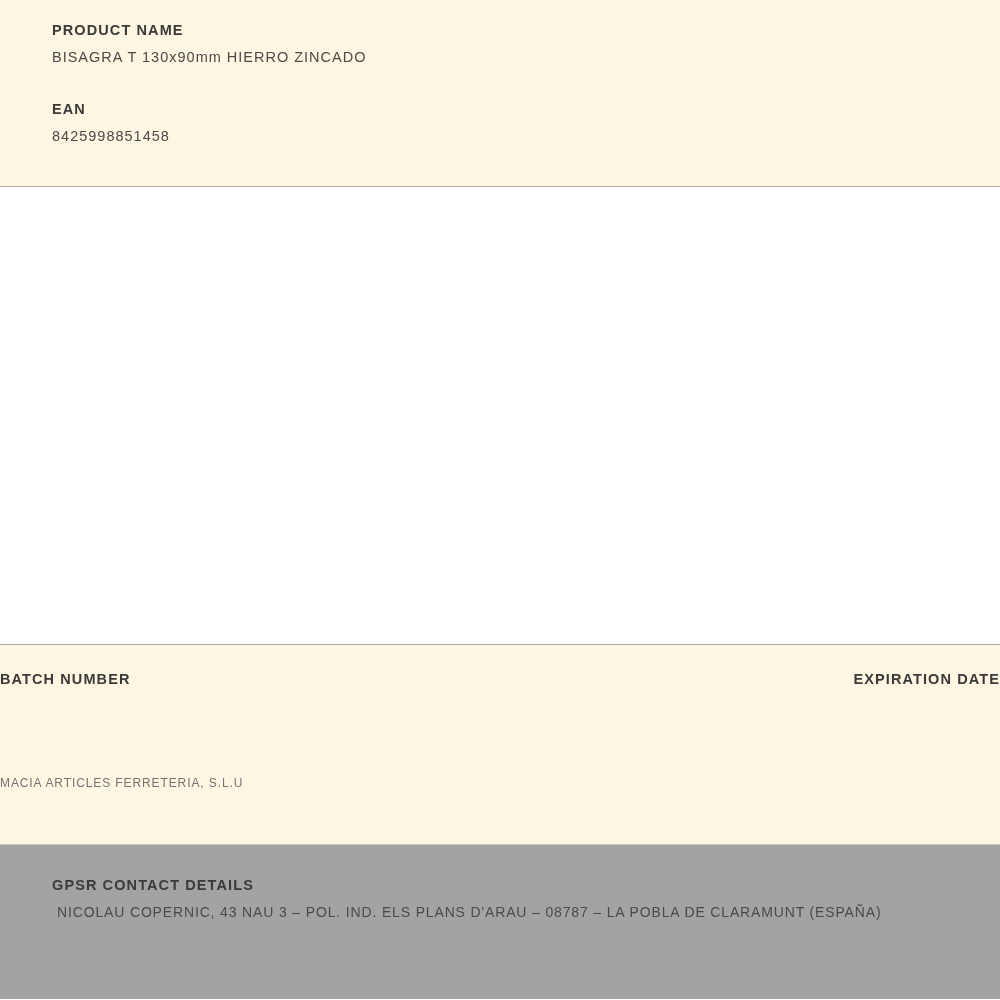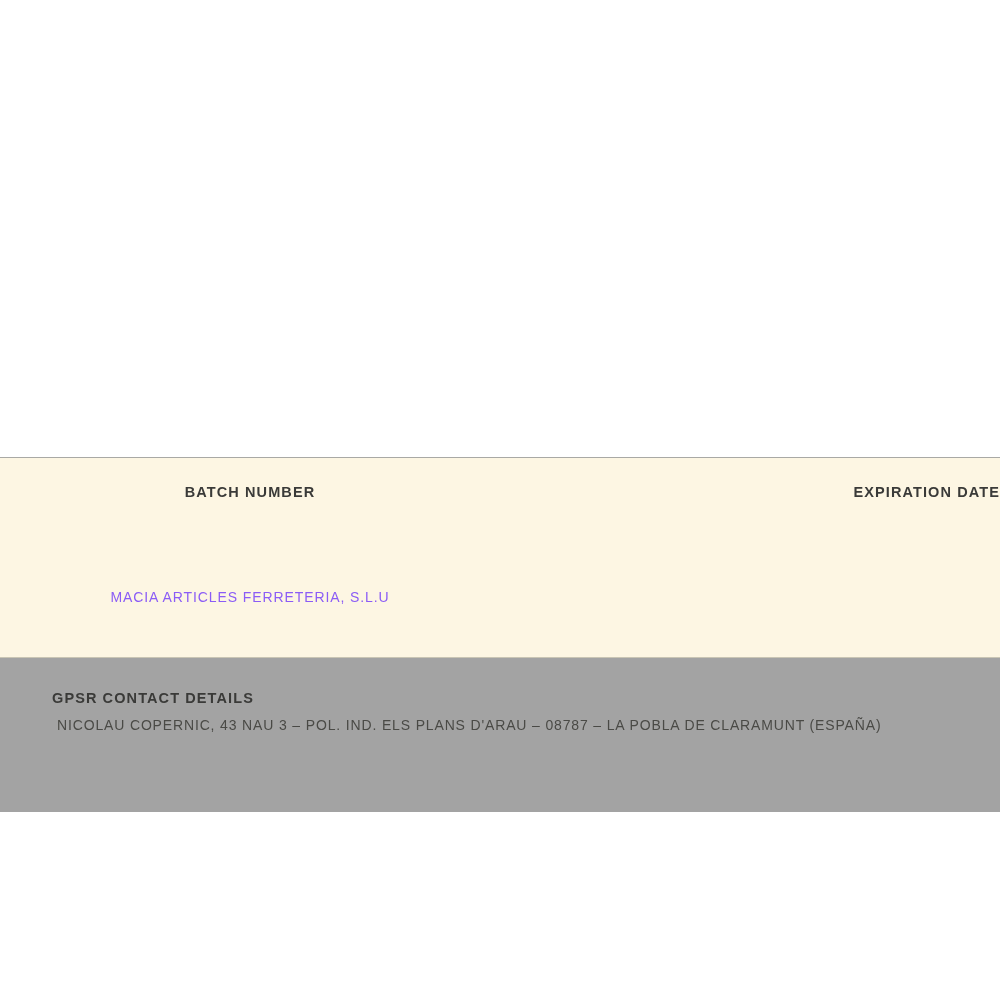--- a/index.html
+++ b/index.html
@@ -59,37 +59,37 @@
     border-bottom: 1px solid #c9c5b4;
     position: relative;
   }
   .cols {
     display: flex;
     width: 100%;
   }
   .col {
     width: 50%;
   }
-  .col-left { text-align: center; }
+  .col-left { }
   .col-right { padding-left: 52px; }
 
   .row-1 { padding-top: 26px; }
   .row-2 { padding-top: 63px; }
 
   .sub-label {
     font-size: 14.5px;
     font-weight: bold;
     letter-spacing: 1.1px;
     color: #3a3a38;
     margin-bottom: 12px;
   }
   .sub-value {
-    font-size: 14px;
+    font-size: 12px;
     letter-spacing: 0.9px;
-    color: #8b5cf6;
+    color: #737373;
     min-height: 14px;
   }
   .col-right .sub-label,
   .col-right .sub-value { text-align: right; }
 
   
   .footer {
     background: #a3a3a3;
     height: 154px;
     padding: 32px 0 0 52px;
@@ -106,20 +106,30 @@
     letter-spacing: 0.85px;
     color: #4a4a46;
     padding-left: 5px;
   }
 </style>
 </head>
 <body>
 
 <div class="page">
 
+  <div class="top-block">
+    <div class="field">
+      <div class="field-label">PRODUCT NAME</div>
+      <div class="field-value">BISAGRA T 130x90mm HIERRO ZINCADO</div>
+    </div>
+    <div class="field ean">
+      <div class="field-label">EAN</div>
+      <div class="field-value">8425998851458</div>
+    </div>
+  </div>
 
   <div class="white-area"></div>
 
   <div class="lower-block">
     <div class="cols row-1">
       <div class="col col-left">
         <div class="sub-label">BATCH NUMBER</div>
         <div class="sub-value"></div>
       </div>
       <div class="col col-right">

